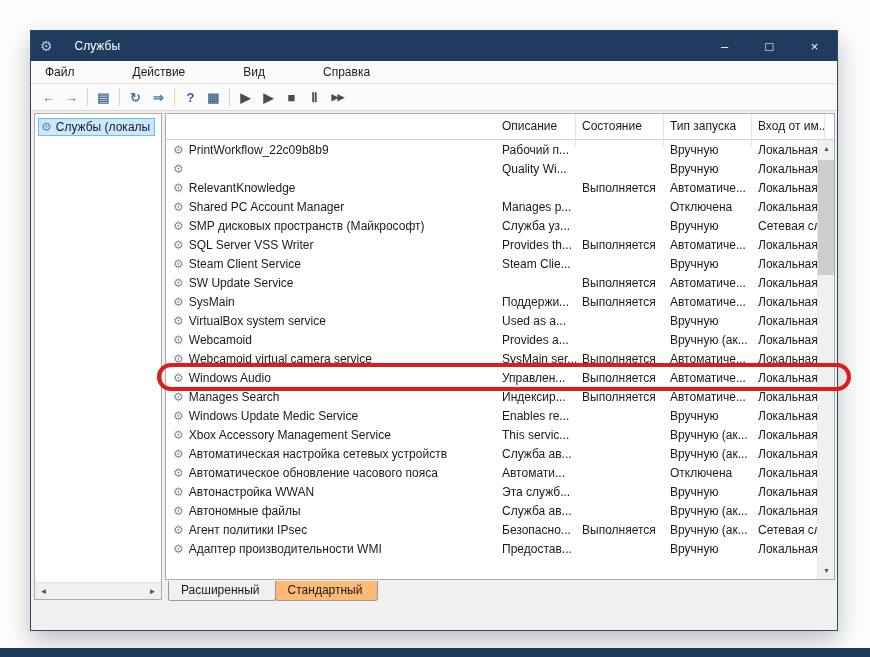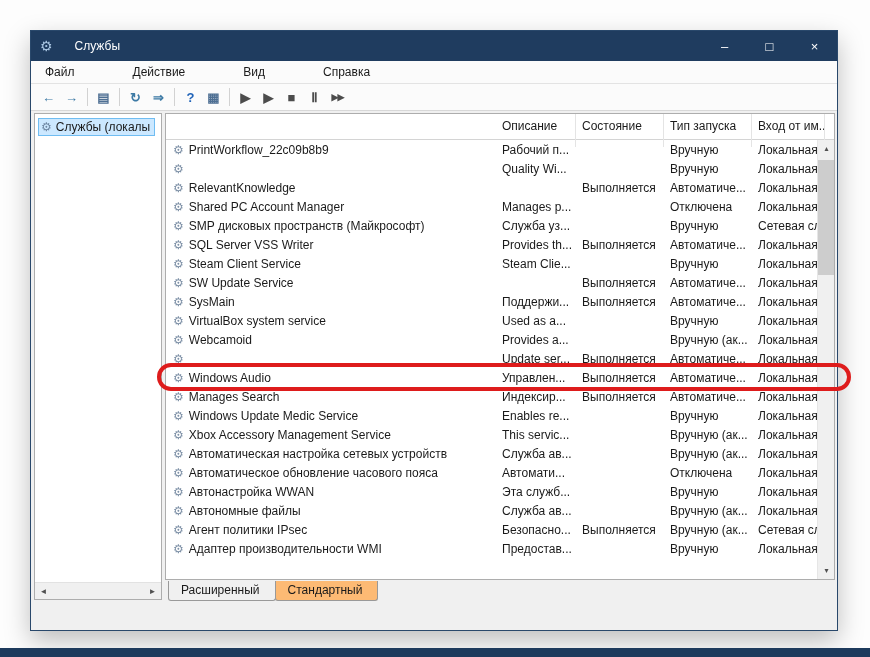--- a/index.html
+++ b/index.html
@@ -253,22 +253,23 @@
                 <span>Webcamoid</span>
               </div>
               <div class="cell">Provides a...</div>
               <div class="cell"></div>
               <div class="cell">Вручную (ак...</div>
               <div class="cell">Локальная</div>
             </div>
             <div class="lrow">
               <div class="cell name">
                 <span class="gear">⚙</span>
-              </div>
-              <div class="cell">Update ser...</div>
+                <span>Webcamoid virtual camera service</span>
+              </div>
+              <div class="cell">SysMain ser...</div>
               <div class="cell">Выполняется</div>
               <div class="cell">Автоматиче...</div>
               <div class="cell">Локальная</div>
             </div>
             <div class="lrow">
               <div class="cell name">
                 <span class="gear">⚙</span>
                 <span>Windows Audio</span>
               </div>
               <div class="cell">Управлен...</div>

